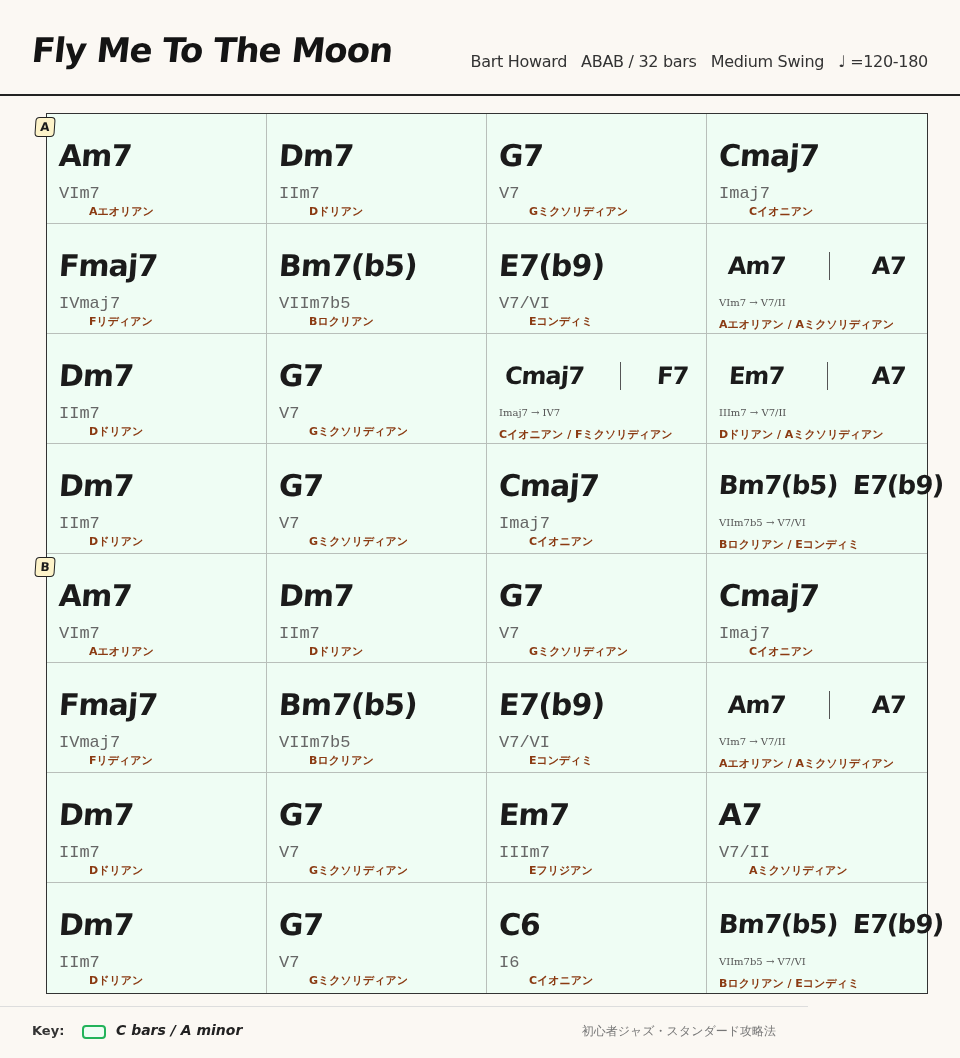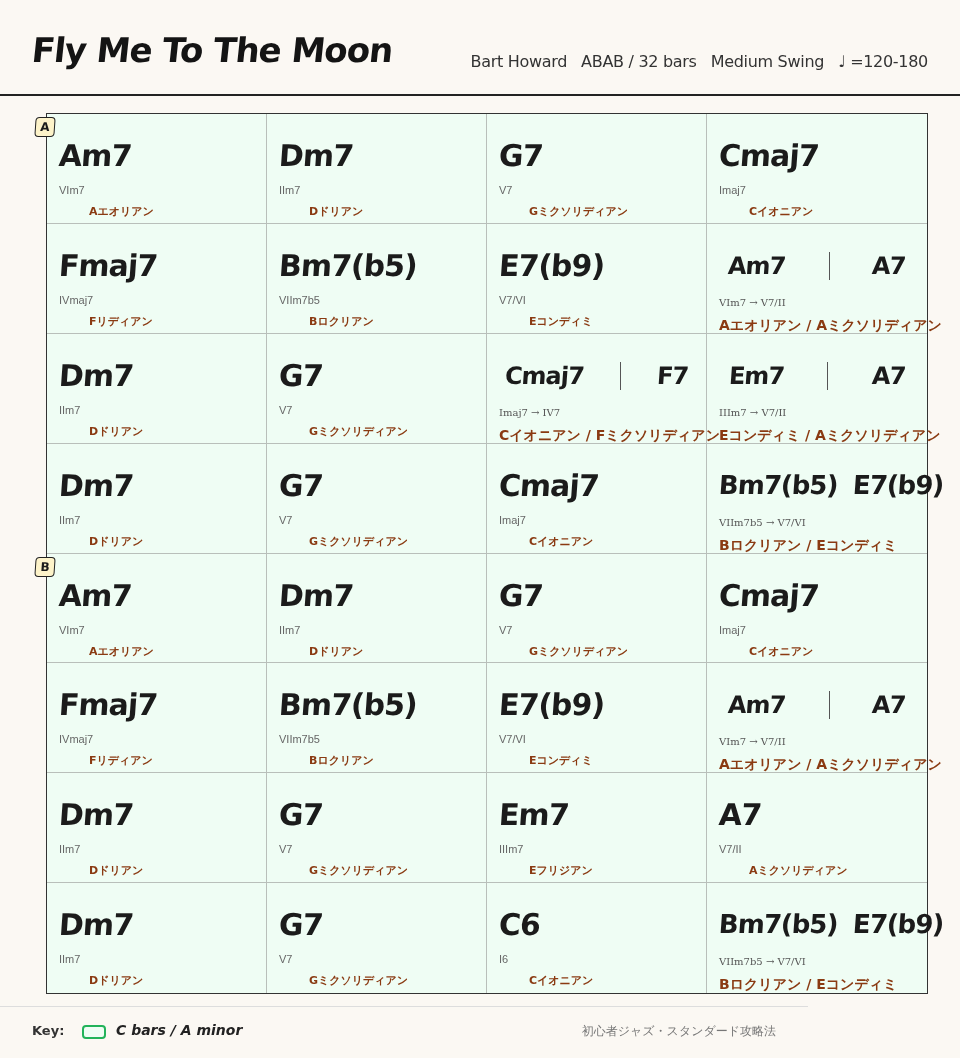--- a/index.html
+++ b/index.html
@@ -46,22 +46,22 @@
   .cell.c4 { border-right: none; }
   .cell.r8 { border-bottom: none; }
   .chord {
     position: absolute; left: 12px; top: 24px;
     font-size: 30px; font-weight: bold; letter-spacing: -1px;
     transform: skewX(-4deg);
     white-space: nowrap;
   }
   .roman {
     position: absolute; left: 12px; top: 70px;
-    font-family: Liberation Sans, sans-serif;
-    font-size: 11px; color: #666;
+    font-family: Liberation Mono, monospace;
+    font-size: 17px; color: #666;
   }
   .scale {
     position: absolute; left: 12px; top: 90px;
     font-size: 11px; font-weight: bold; color: #8a3a12;
     white-space: nowrap;
     margin-left: 30px;
   }
   .split .chords {
     position: absolute; left: 0; right: 0; top: 28px;
     display: flex; align-items: center; justify-content: space-around;
@@ -73,21 +73,21 @@
   .split .divider { width: 1px; height: 28px; background: #555; }
   .split.tight .chords { justify-content: flex-start; gap: 8px; left: 12px; top: 26px; }
   .split.tight .sc { font-size: 26px; }
   .split .roman2 {
     position: absolute; left: 12px; top: 73px;
     font-family: "DejaVu Serif", serif; font-size: 10px; color: #555;
     white-space: nowrap;
   }
   .split .scale2 {
     position: absolute; left: 12px; top: 93px;
-    font-size: 14px; font-weight: bold; color: #8a3a12; white-space: nowrap;
+    font-size: 11px; font-weight: bold; color: #8a3a12; white-space: nowrap;
   }
   .section {
     position: absolute; width: 20px; height: 20px;
     border: 1.5px solid #222; border-radius: 4px;
     background: #fdf3c9;
     font-size: 12px; font-weight: bold;
     display: flex; align-items: center; justify-content: center;
     transform: skewX(-4deg);
   }
   .footer {
@@ -188,21 +188,21 @@
       <div class="roman2">Imaj7 → IV7</div>
       <div class="scale2">Cイオニアン / Fミクソリディアン</div>
     </div>
     <div class="cell c4 split">
       <div class="chords">
         <span class="sc">Em7</span>
         <span class="divider"></span>
         <span class="sc">A7</span>
       </div>
       <div class="roman2">IIIm7 → V7/II</div>
-      <div class="scale2">Eコンディミ / Aミクソリディアン</div>
+      <div class="scale2">Dドリアン / Aミクソリディアン</div>
     </div>
     <div class="cell">
       <div class="chord">Dm7</div>
       <div class="roman">IIm7</div>
       <div class="scale">Dドリアン</div>
     </div>
     <div class="cell">
       <div class="chord">G7</div>
       <div class="roman">V7</div>
       <div class="scale">Gミクソリディアン</div>

